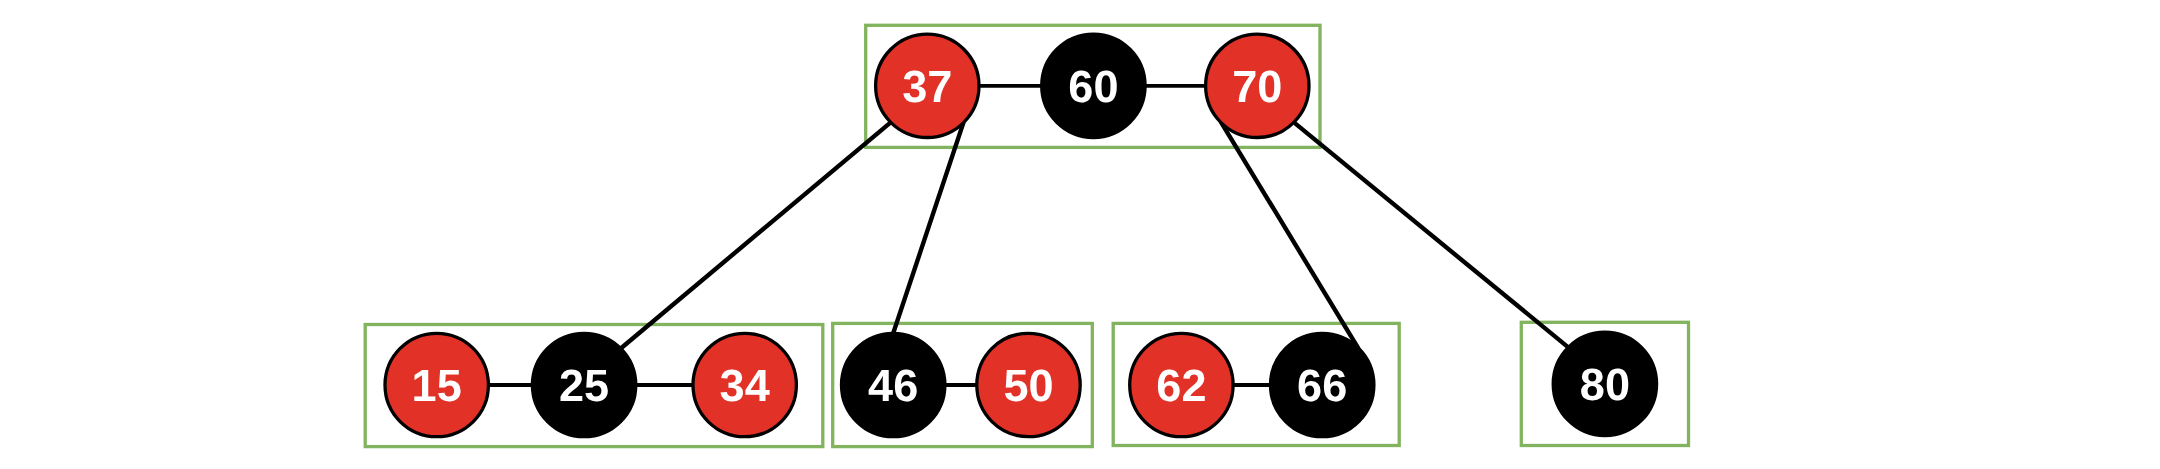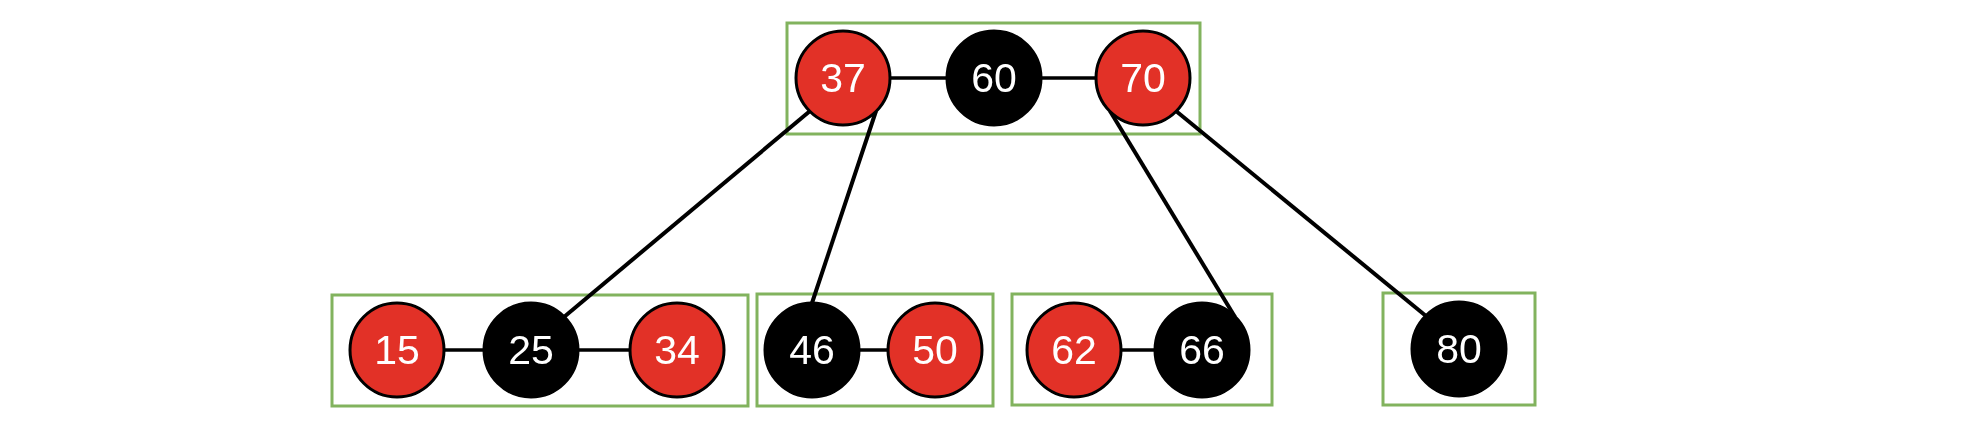--- a/index.html
+++ b/index.html
@@ -7,20 +7,21 @@
     padding: 0;
     background: #ffffff;
     font-family: "Liberation Sans", sans-serif;
   }
   .canvas {
     position: relative;
     width: 1964px;
     height: 426px;
     background: #ffffff;
     overflow: hidden;
+    font-weight: bold;
   }
   svg text {
     font-family: "Liberation Sans", sans-serif;
     font-size: 41px;
     text-anchor: middle;
     user-select: none;
   }
 </style>
 </head>
 <body>

